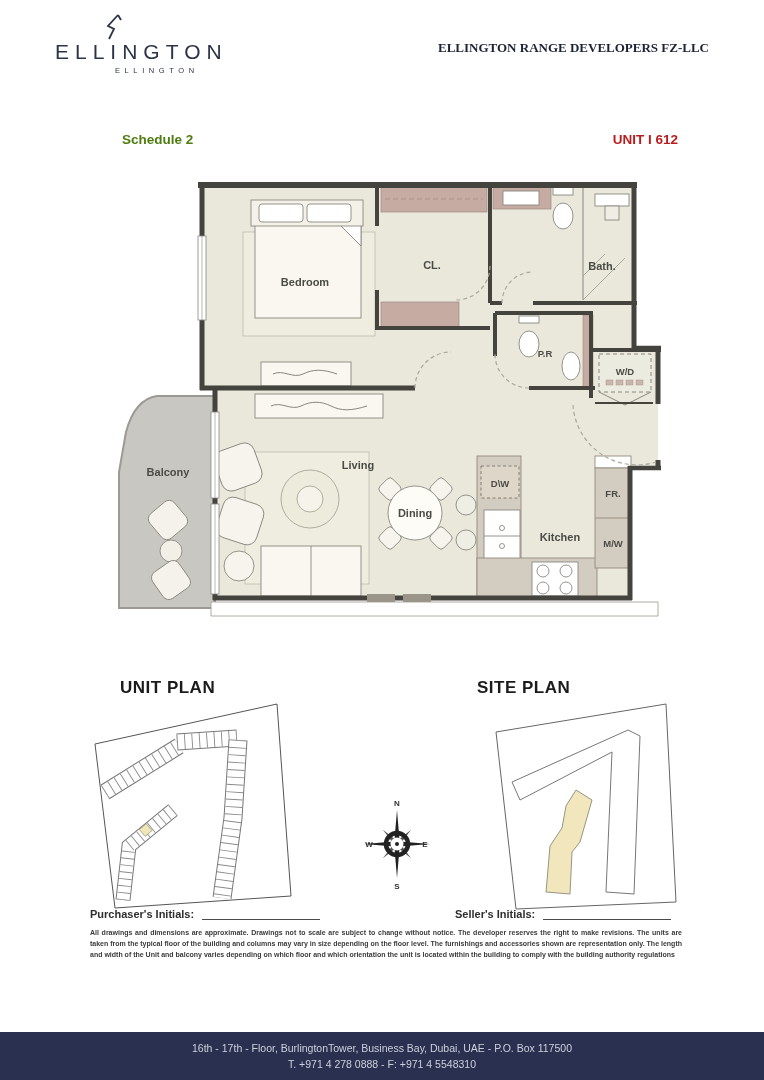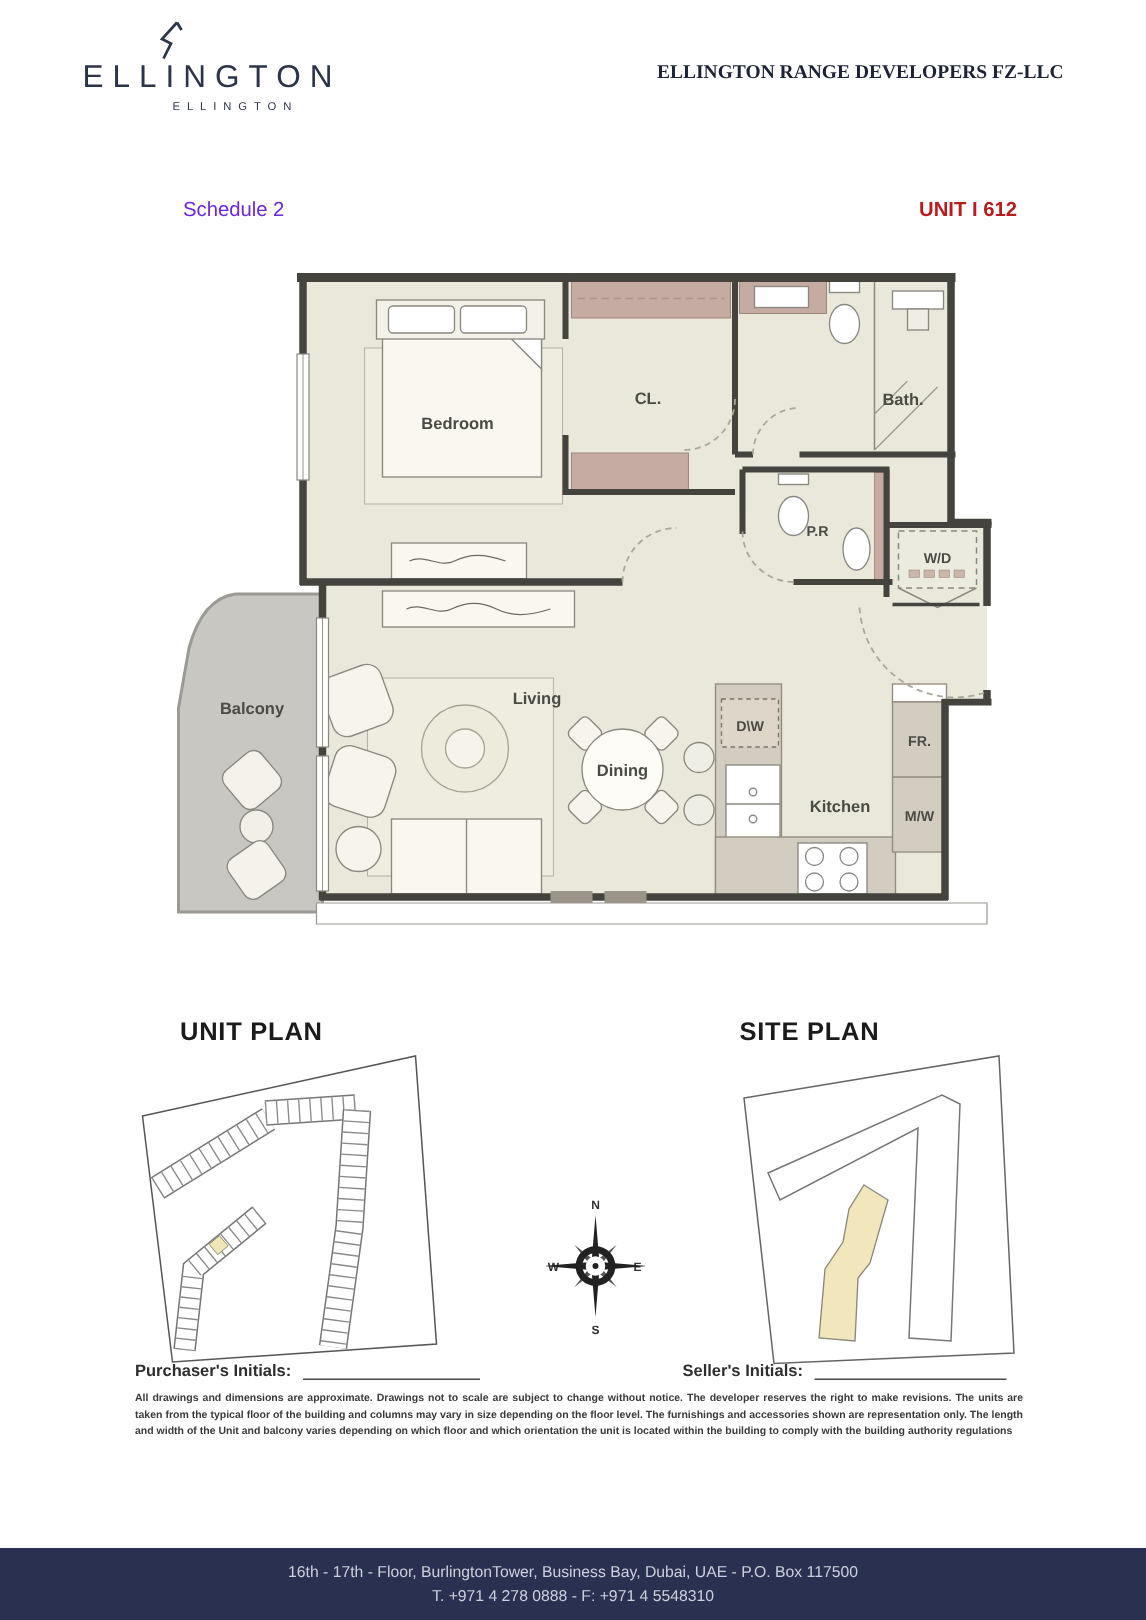--- a/index.html
+++ b/index.html
@@ -5,30 +5,30 @@
   html,body{margin:0;padding:0;}
   body{width:764px;height:1080px;position:relative;background:#ffffff;overflow:hidden;
        font-family:"Liberation Sans",sans-serif;color:#222;}
   
   .logo{position:absolute;left:55px;top:14px;color:#2b3448;}
   .logo-icon{display:block;margin-left:50px;height:26px;}
   .logo-name{font-size:21px;letter-spacing:6px;font-weight:400;color:#2b3448;}
   .logo-sub{font-size:7.5px;letter-spacing:4.6px;font-weight:400;color:#2b3448;padding-left:60px;margin-top:2px;}
   .company{position:absolute;right:55px;top:40px;font-family:"Liberation Serif",serif;
            font-weight:700;font-size:13px;color:#1c2336;}
-  .schedule{position:absolute;left:122px;top:132px;font-size:13.5px;font-weight:400;color:#6d28d9;}
+  .schedule{position:absolute;left:122px;top:132px;font-size:13.5px;font-weight:700;color:#4d7c0f;}
   .unit{position:absolute;right:86px;top:132px;font-size:13.5px;font-weight:700;color:#b91c1c;}
   
   .mainplan{position:absolute;left:105px;top:174px;width:560px;height:450px;}
   .rl{font:700 11px "Liberation Sans",sans-serif;fill:#4b4b46;}
   .rs{font:700 9.5px "Liberation Sans",sans-serif;fill:#4b4b46;}
   
   .plan-title{position:absolute;font-size:17px;font-weight:700;letter-spacing:.5px;color:#1b1b1b;}
   #floor-title{left:120px;top:678px;}
-  #site-title{left:493px;top:678px;}
+  #site-title{left:477px;top:678px;}
   .thumb{position:absolute;}
   #floor-thumb{left:85px;top:698px;width:220px;height:212px;}
   #site-thumb{left:468px;top:694px;width:215px;height:217px;}
   #compass{position:absolute;left:364px;top:794px;width:66px;height:100px;}
   
   .initials{position:absolute;top:908px;font-size:11px;font-weight:700;color:#2e2e2e;}
   #purchaser{left:90px;}
   #seller{left:455px;}
   .sig-line{display:inline-block;border-bottom:1.5px solid #4a4a4a;height:10px;vertical-align:bottom;margin-left:8px;}
   #purchaser .sig-line{width:118px;}

